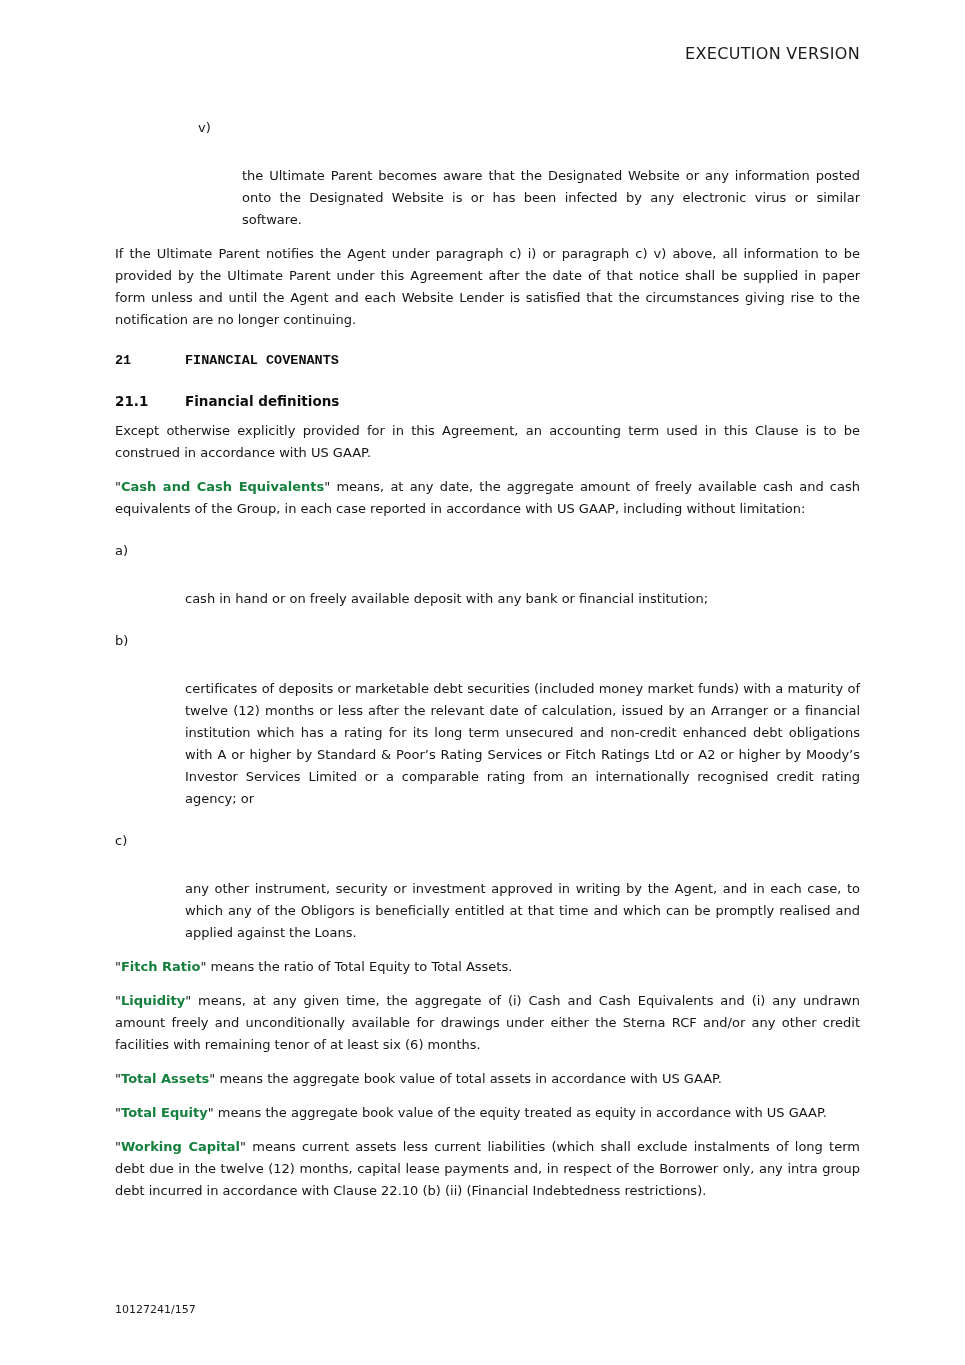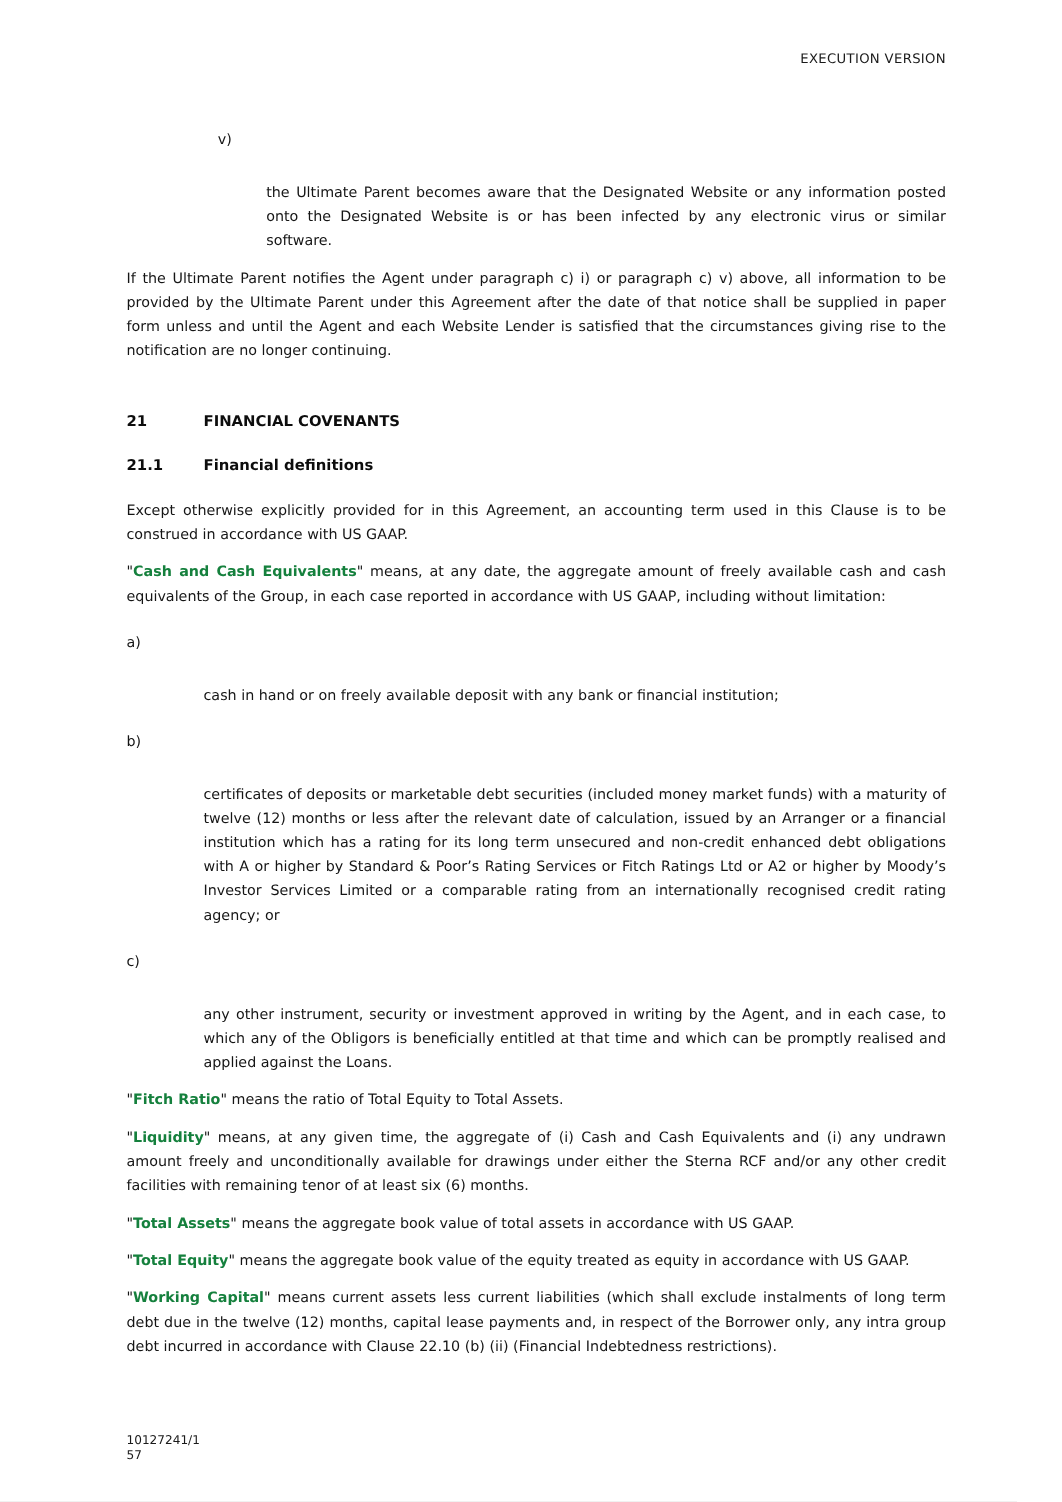--- a/index.html
+++ b/index.html
@@ -12,55 +12,54 @@
     background: #ffffff;
     font-family: "DejaVu Sans", "Liberation Sans", sans-serif;
     font-size: 13px;
     line-height: 22px;
     color: #151515;
     padding: 47px 105px 0 115px;
     overflow: hidden;
   }
   .header {
     text-align: right;
-    font-size: 12px;
+    font-size: 16px;
     line-height: 13px;
     letter-spacing: 0.3px;
     color: #1a1a1a;
   }
   .hang { display: flex; }
   .hang-label { flex: 0 0 44px; }
   .clause-v { margin-top: 57px; }
   .clause-v .hang-label { margin-left: 83px; }
   .hang-text { flex: 1; text-align: justify; margin-top: 48px; }
   .para { margin-top: 12px; text-align: justify; }
   .heading {
     display: flex;
     font-weight: bold;
     font-size: 13.5px;
     color: #0d0d0d;
   }
   .heading .h-num { flex: 0 0 70px; }
-  .h-section { margin-top: 41px; }
+  .h-section { margin-top: 19px; font-family: Liberation Mono, monospace; }
   .h-sub { margin-top: 18px; }
-  .para-first { margin-top: 20px; }
+  .para-first { margin-top: 8px; }
   .list-item { display: flex; margin-top: 20px; }
   .list-item .hang-label { flex: 0 0 70px; }
   .def b { font-weight: bold; color: #15803d; }
   .footer {
     position: absolute;
     top: 1303px;
     left: 115px;
     right: 105px;
     display: flex;
     justify-content: flex-start;
     font-size: 11px;
     line-height: 13px;
     color: #1a1a1a;
-    flex-direction: column;
   }
 </style>
 </head>
 <body>
 
 <div class="page">
 
   <div class="header">
     <span>EXECUTION VERSION</span>
   </div>

